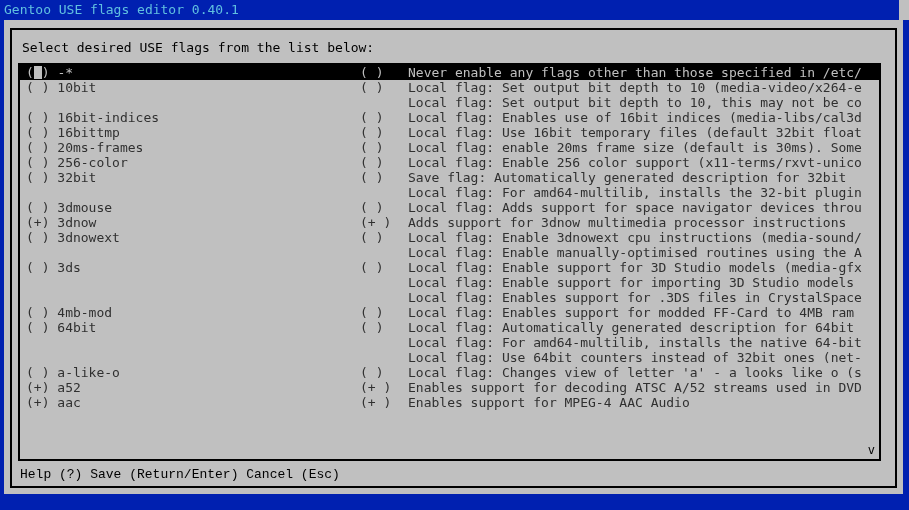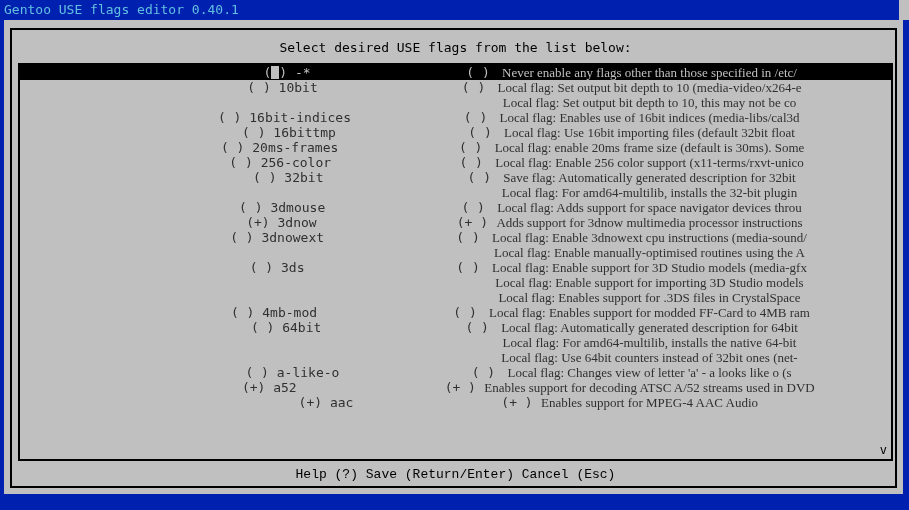--- a/index.html
+++ b/index.html
@@ -36,23 +36,22 @@
     top: 20px;
     bottom: 16px;
     background: #c0c0c0;
     padding: 8px 6px 6px 6px;
   }
   .dialog-border {
     border: 2px solid #000;
     height: 100%;
     display: flex;
     flex-direction: column;
-    padding: 6px 2px 4px 6px;
+    padding: 6px 14px 4px 6px;
     background: #c0c0c0;
-    text-align: center;
   }
   .prompt {
     color: #000;
     margin: 4px 4px 8px 4px;
   }
   .list-border {
     border: 2px solid #000;
     flex: 1;
     overflow: hidden;
     position: relative;
@@ -67,21 +66,21 @@
   .row {
     height: 15px;
     color: #303030;
   }
   .row.sel {
     background: #000;
     color: #c0c0c0;
   }
   .row .c1 { display: inline-block; width: 340px; padding-left: 6px; }
   .row .c2 { display: inline-block; width: 48px; }
-  .row .c3 { display: inline-block; font-family: Liberation Serif, serif; }
+  .row .c3 { display: inline-block; }
   .cursor {
     display: inline-block;
     width: 8px;
     height: 13px;
     background: #c0c0c0;
     vertical-align: -2px;
   }
   .scroll-ind {
     position: absolute;
     right: 4px;
@@ -115,21 +114,21 @@
 
     <div class="prompt">Select desired USE flags from the list below:</div>
 
     <div class="list-border">
       <div class="scroll-ind scroll-top">#</div>
       <div class="list-inner" id="list">
           <div class="row sel"><span class="c1">(<span class="cursor"></span>) -*</span><span class="c2">(   )</span><span class="c3">Never enable any flags other than those specified in /etc/</span></div>
           <div class="row"><span class="c1">( ) 10bit</span><span class="c2">(   )</span><span class="c3">Local flag: Set output bit depth to 10 (media-video/x264-e</span></div>
           <div class="row"><span class="c1">    </span><span class="c2"></span><span class="c3">Local flag: Set output bit depth to 10, this may not be co</span></div>
           <div class="row"><span class="c1">( ) 16bit-indices</span><span class="c2">(   )</span><span class="c3">Local flag: Enables use of 16bit indices (media-libs/cal3d</span></div>
-          <div class="row"><span class="c1">( ) 16bittmp</span><span class="c2">(   )</span><span class="c3">Local flag: Use 16bit importing files (default 32bit float</span></div>
+          <div class="row"><span class="c1">( ) 16bittmp</span><span class="c2">(   )</span><span class="c3">Local flag: Use 16bit temporary files (default 32bit float</span></div>
           <div class="row"><span class="c1">( ) 20ms-frames</span><span class="c2">(   )</span><span class="c3">Local flag: enable 20ms frame size (default is 30ms). Some</span></div>
           <div class="row"><span class="c1">( ) 256-color</span><span class="c2">(   )</span><span class="c3">Local flag: Enable 256 color support (x11-terms/rxvt-unico</span></div>
           <div class="row"><span class="c1">( ) 32bit</span><span class="c2">(   )</span><span class="c3">Save flag: Automatically generated description for 32bit</span></div>
           <div class="row"><span class="c1">    </span><span class="c2"></span><span class="c3">Local flag: For amd64-multilib, installs the 32-bit plugin</span></div>
           <div class="row"><span class="c1">( ) 3dmouse</span><span class="c2">(   )</span><span class="c3">Local flag: Adds support for space navigator devices throu</span></div>
           <div class="row"><span class="c1">(+) 3dnow</span><span class="c2">(+  )</span><span class="c3">Adds support for 3dnow multimedia processor instructions</span></div>
           <div class="row"><span class="c1">( ) 3dnowext</span><span class="c2">(   )</span><span class="c3">Local flag: Enable 3dnowext cpu instructions (media-sound/</span></div>
           <div class="row"><span class="c1">    </span><span class="c2"></span><span class="c3">Local flag: Enable manually-optimised routines using the A</span></div>
           <div class="row"><span class="c1">( ) 3ds</span><span class="c2">(   )</span><span class="c3">Local flag: Enable support for 3D Studio models (media-gfx</span></div>
           <div class="row"><span class="c1">    </span><span class="c2"></span><span class="c3">Local flag: Enable support for importing 3D Studio models</span></div>

